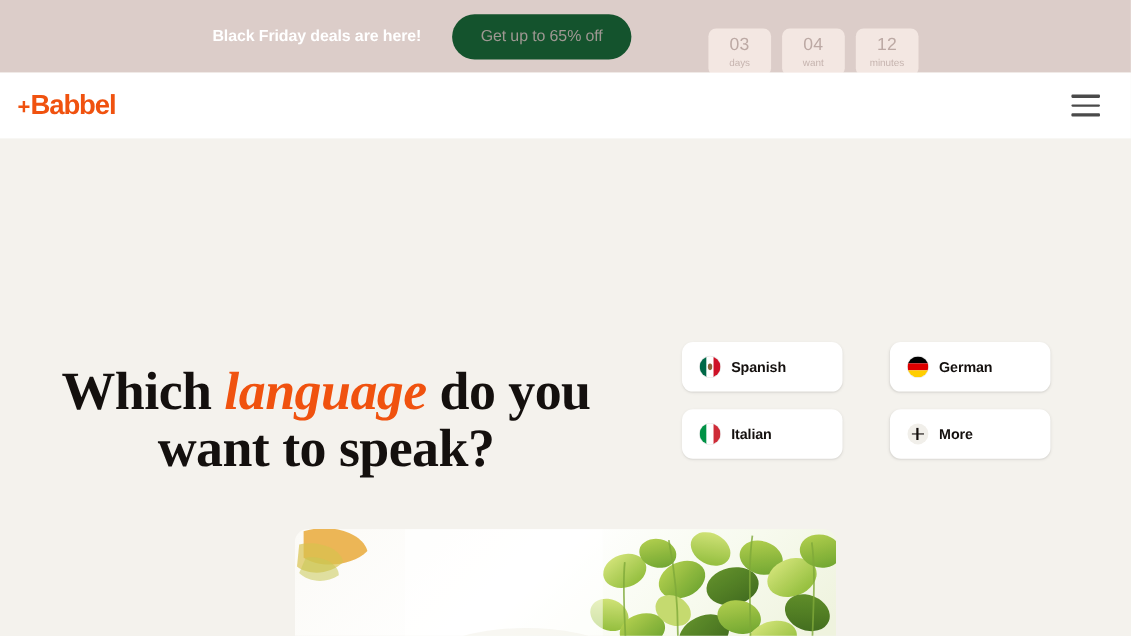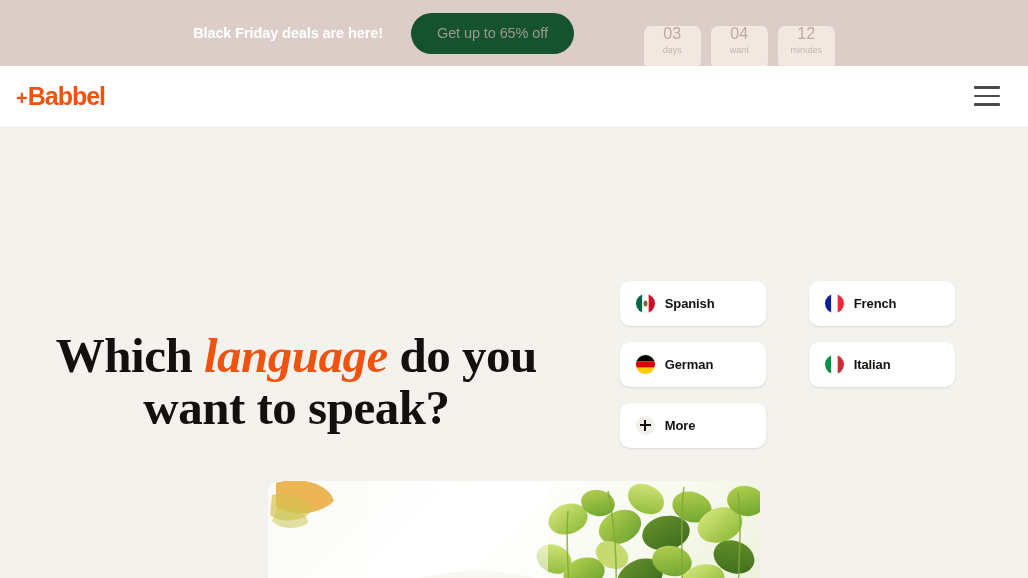--- a/index.html
+++ b/index.html
@@ -33,21 +33,21 @@
     letter-spacing:-0.1px;
     cursor:pointer;
     display:flex; align-items:center; justify-content:center;
     margin-right:70px;
   }
   .countdown { display:flex; gap:10px; align-items:center; }
   .cd-cell {
     width:57px; height:43px;
     background:#F3E7E2; border-radius:7px;
     display:flex; flex-direction:column;
-    align-items:center; 
+    align-items:center; justify-content:center;
     line-height:1;
     margin-top:28px;
   }
   .cd-value { font-size:16px; font-weight:400; color:#BCA9A4; letter-spacing:0.2px; }
   .cd-label { font-size:9px; font-weight:400; color:#C6B4AF; margin-top:4px; }
 
   
   .site-header {
     position:absolute; top:66px; left:0;
     width:1028px; height:60px;
@@ -193,28 +193,20 @@
     <div class="lang-card">
       <svg class="flag" viewBox="0 0 21 14" preserveAspectRatio="none">
         <rect x="0" y="0" width="7" height="14" fill="#006847"></rect>
         <rect x="7" y="0" width="7" height="14" fill="#FFFFFF"></rect>
         <rect x="14" y="0" width="7" height="14" fill="#CE1126"></rect>
         <circle cx="10.5" cy="7" r="2.2" fill="#8C6239"></circle>
       </svg>
       <span class="lang-label">Spanish</span>
     </div>
 
-    <div class="lang-card">
-      <svg class="flag" viewBox="0 0 21 14" preserveAspectRatio="none">
-        <rect x="0" y="0" width="7" height="14" fill="#002395"></rect>
-        <rect x="7" y="0" width="7" height="14" fill="#FFFFFF"></rect>
-        <rect x="14" y="0" width="7" height="14" fill="#ED2939"></rect>
-      </svg>
-      <span class="lang-label">French</span>
-    </div>
 
     <div class="lang-card">
       <svg class="flag" viewBox="0 0 21 15" preserveAspectRatio="none">
         <rect x="0" y="0" width="21" height="5" fill="#000000"></rect>
         <rect x="0" y="5" width="21" height="5" fill="#DD0000"></rect>
         <rect x="0" y="10" width="21" height="5" fill="#FFCE00"></rect>
       </svg>
       <span class="lang-label">German</span>
     </div>
 

